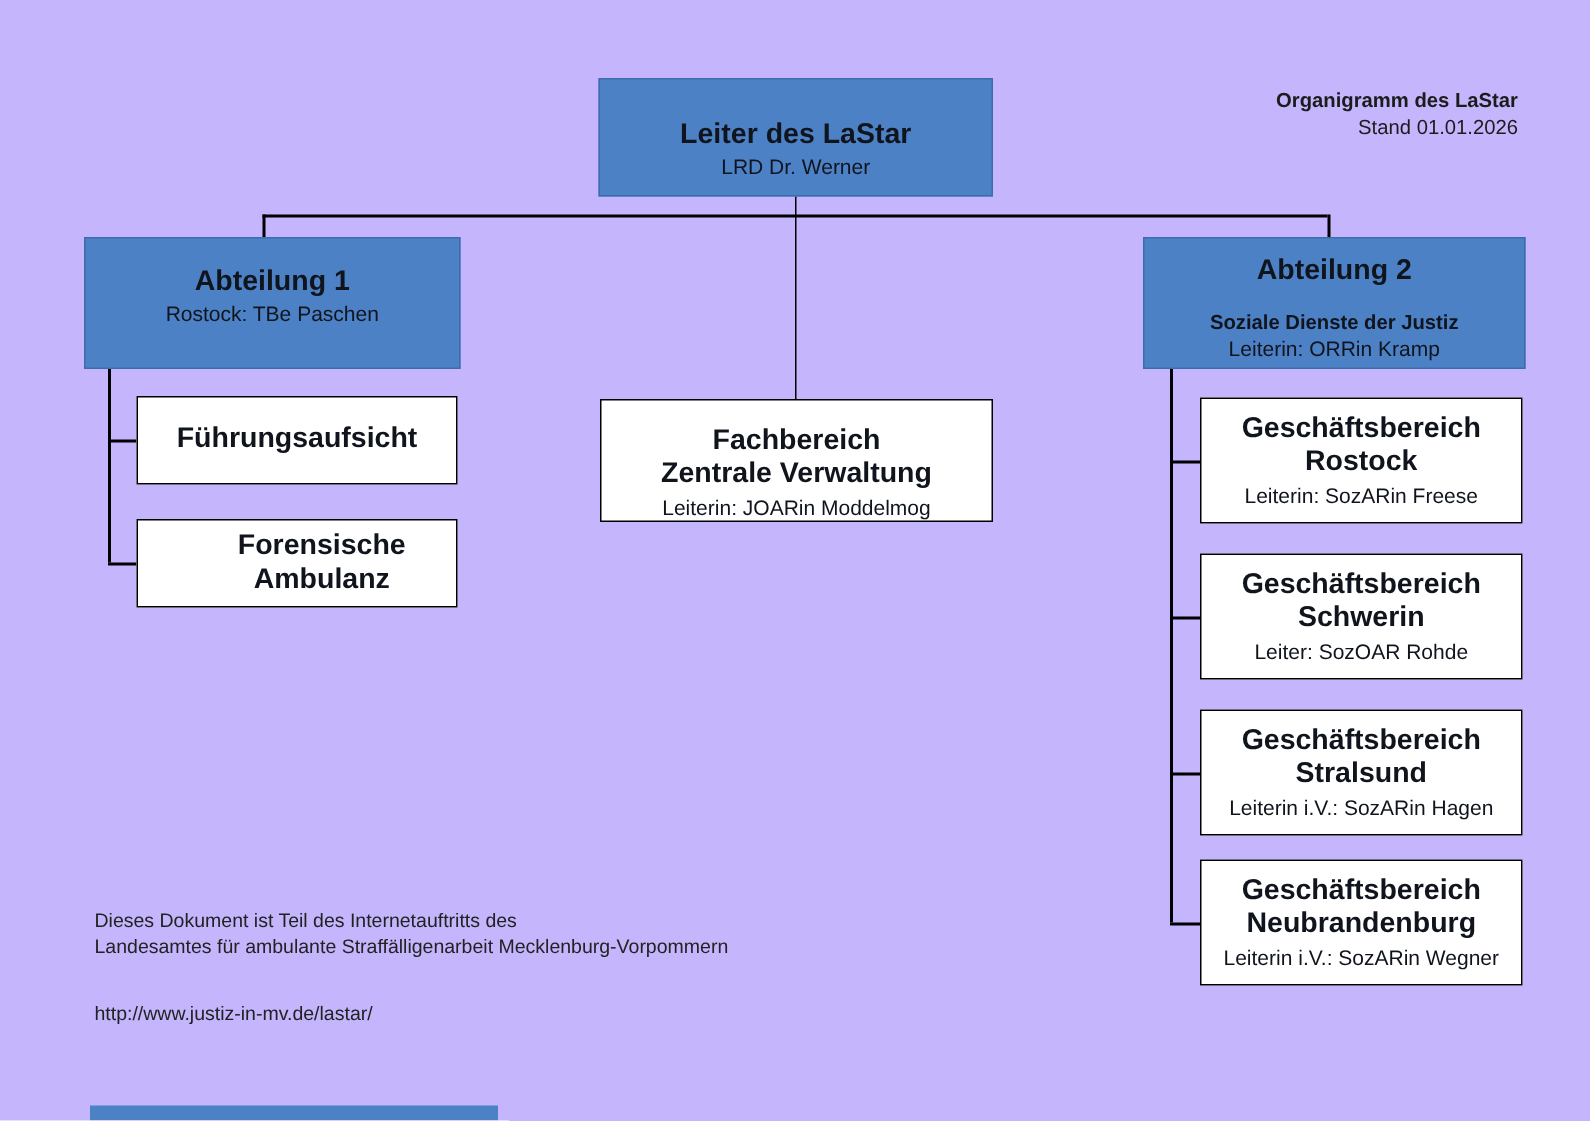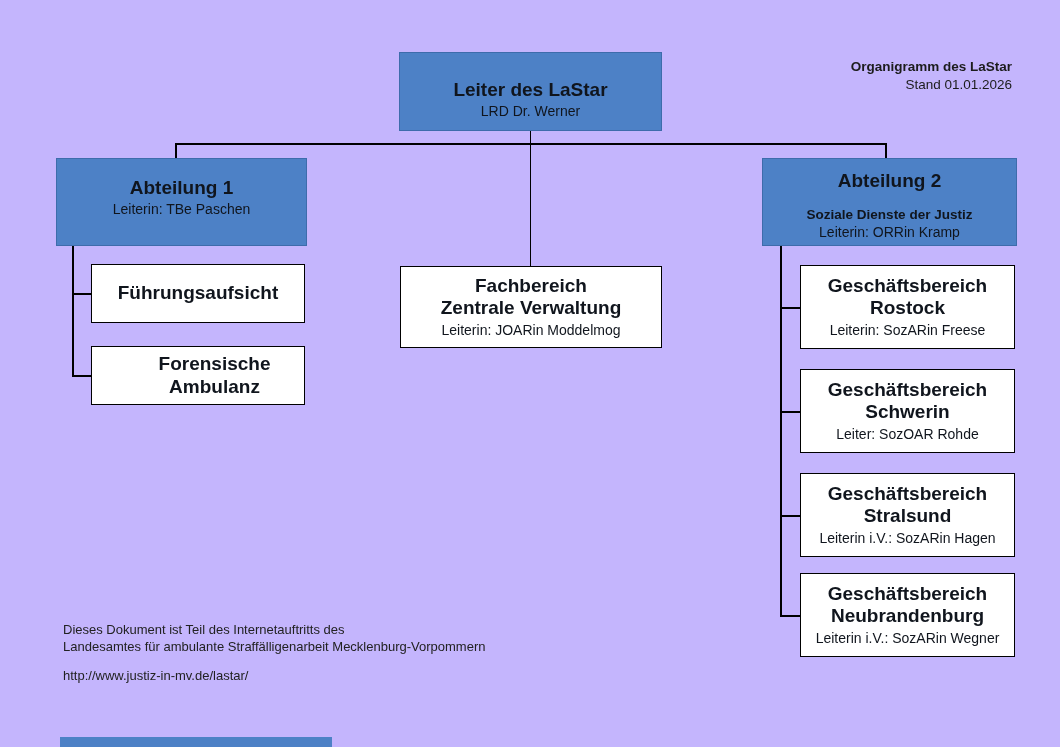--- a/index.html
+++ b/index.html
@@ -57,21 +57,21 @@
     right: 48px;
     text-align: right;
     font-size: 13.5px;
     line-height: 1.3;
     color: #1c1c1c;
   }
   .doc-header .t { font-weight: bold; }
   .footer-note {
     position: absolute;
     left: 63px;
-    top: 621px;
+    top: 605px;
     font-size: 13px;
     line-height: 1.32;
     color: #222222;
   }
   .footer-url {
     position: absolute;
     left: 63px;
     top: 668px;
     font-size: 13px;
     color: #222222;
@@ -110,32 +110,32 @@
   <div class="conn h" style="left:780px; top:515px; width:20px;"></div>
   <div class="conn h" style="left:780px; top:615px; width:20px;"></div>
 
   <div class="node blue" style="left:399px; top:52px; width:263px; height:79px; padding-top:26px;">
     <div class="node-title">Leiter des LaStar</div>
     <div class="node-subtitle">LRD Dr. Werner</div>
   </div>
 
   <div class="node blue" style="left:56px; top:158px; width:251px; height:88px; padding-top:18px;">
     <div class="node-title">Abteilung 1</div>
-    <div class="node-subtitle">Leiterin: TBe Paschen</div>
+    <div class="node-subtitle">Rostock: TBe Paschen</div>
   </div>
 
   <div class="node white" style="left:91px; top:264px; width:214px; height:59px;">
     <div class="node-title">Führungsaufsicht</div>
   </div>
   <div class="node white" style="left:91px; top:346px; width:214px; height:59px;padding-left:33px;">
     <div class="node-title">Forensische
 Ambulanz</div>
   </div>
 
-  <div class="node white" style="left:400px; top:266px; width:262px; height:82px;">
+  <div class="node white" style="left:400px; top:266px; width:262px; height:82px;justify-content:flex-end;">
     <div class="node-title">Fachbereich
 Zentrale Verwaltung</div>
     <div class="node-subtitle">Leiterin: JOARin Moddelmog</div>
   </div>
 
   <div class="node blue" style="left:762px; top:158px; width:255px; height:88px; padding-top:11px;">
     <div class="node-title">Abteilung 2</div>
     <div class="node-subtitle bold">Soziale Dienste der Justiz</div>
     <div class="node-subtitle" style="margin-top:0;">Leiterin: ORRin Kramp</div>
   </div>

